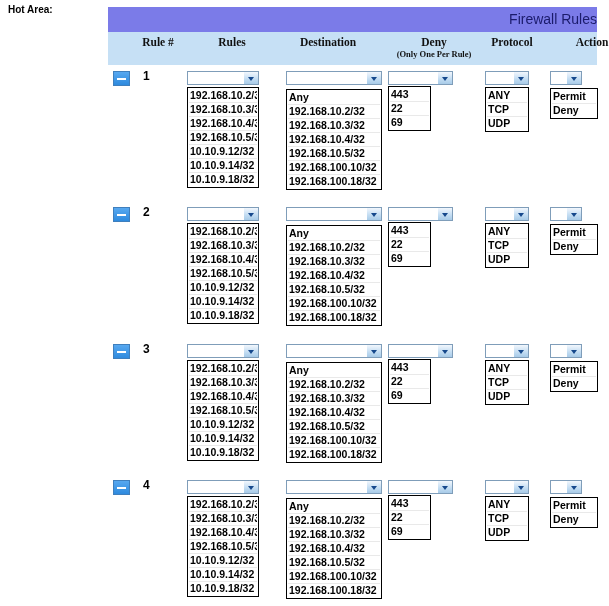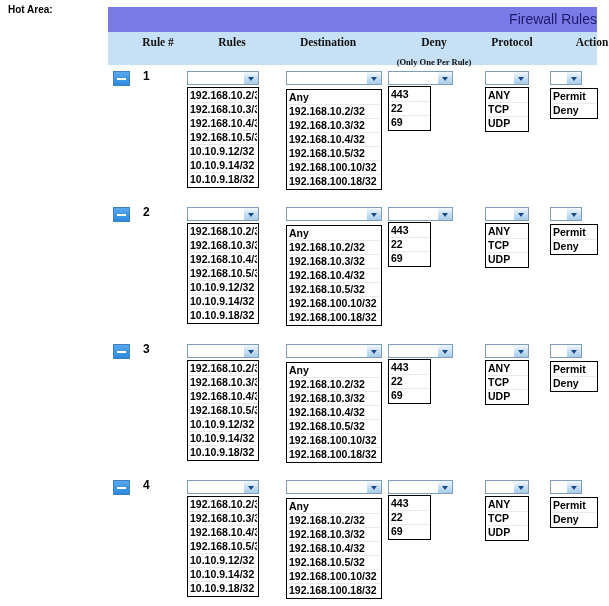--- a/index.html
+++ b/index.html
@@ -56,21 +56,21 @@
     top: 4px;
     font-size: 11.5px;
     font-weight: bold;
     color: #111;
     text-align: center;
   }
   .col-head .sub {
     display: block;
     font-size: 8.5px;
     font-weight: bold;
-    margin-top: 9px;
+    margin-top: 1px;
   }
 
   #head-rule    { left: 22px;  width: 56px; }
   #head-source  { left: 80px;  width: 88px; }
   #head-dest    { left: 170px; width: 100px; }
   #head-port    { left: 272px; width: 108px; }
   #head-proto   { left: 360px; width: 88px; }
   #head-action  { left: 456px; width: 56px; }
 
   

